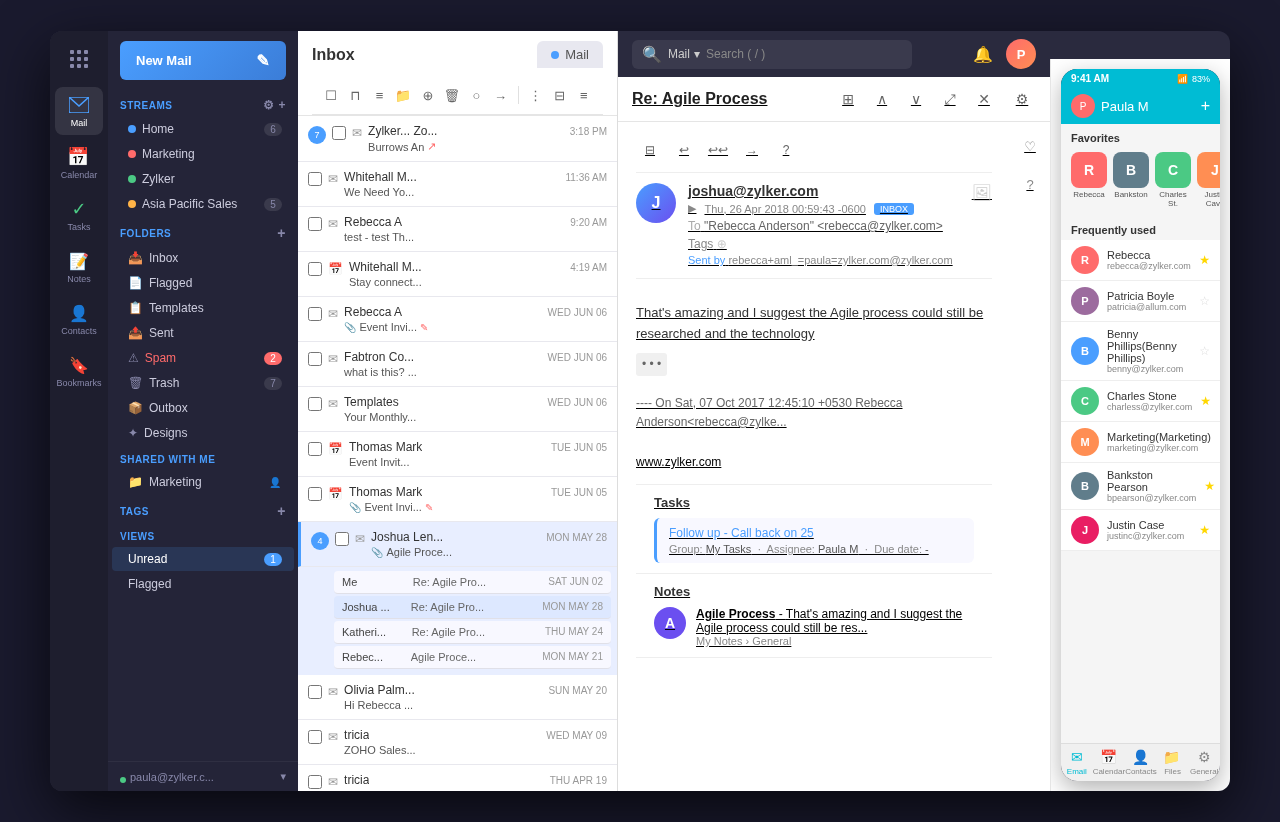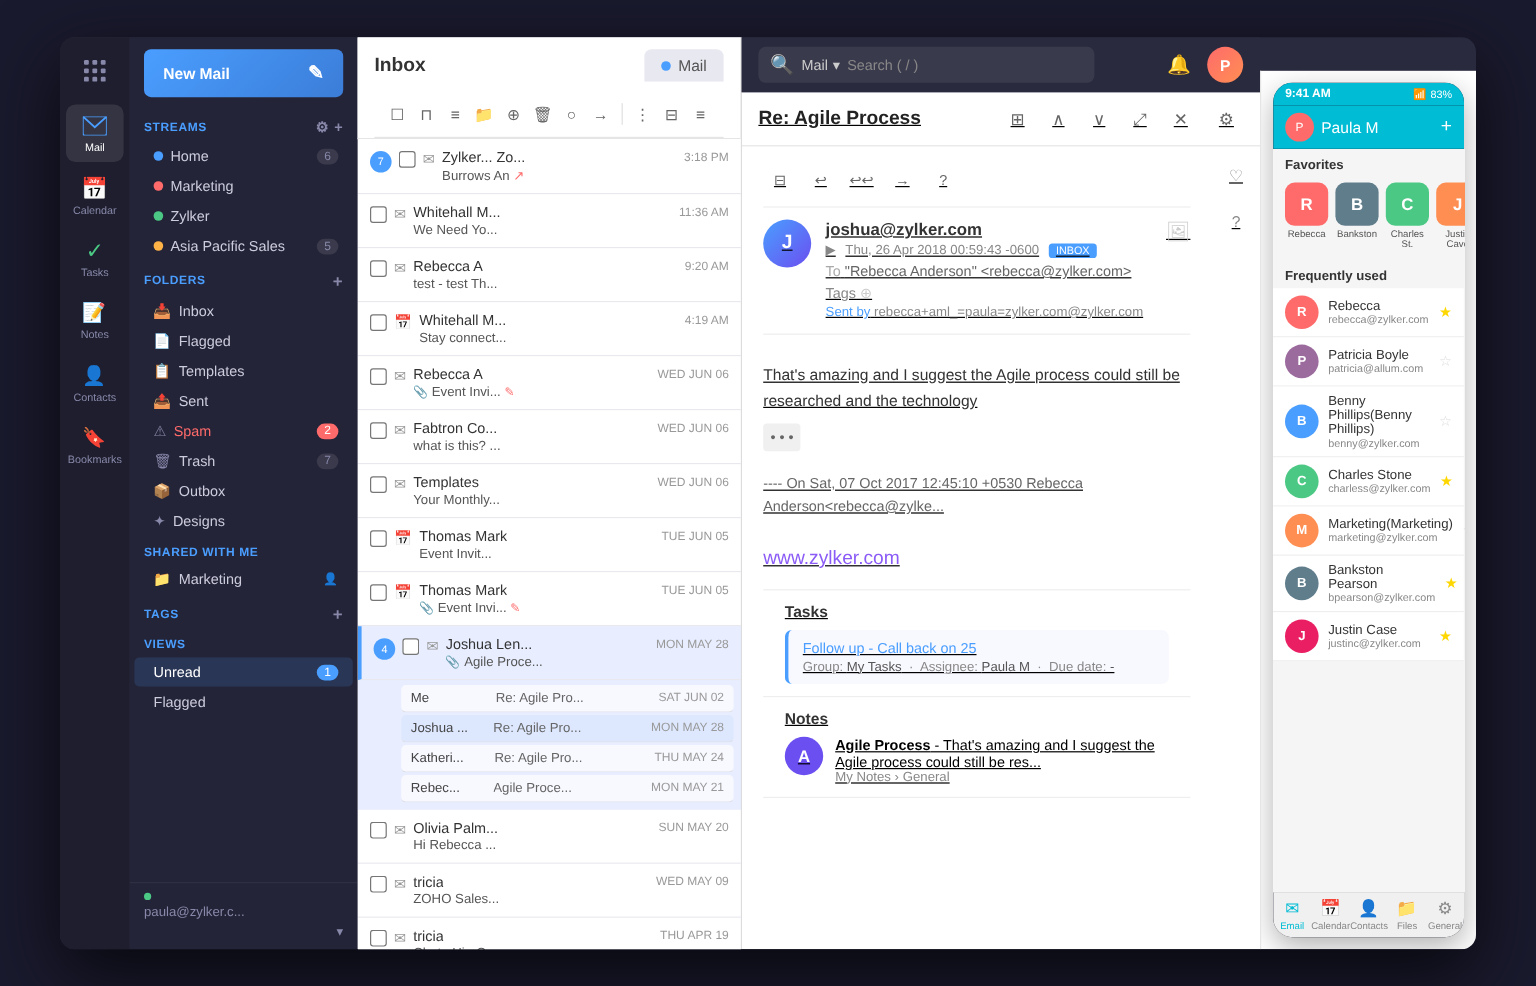--- a/index.html
+++ b/index.html
@@ -197,23 +197,22 @@
       color: #8888aa;
       font-size: 12px;
     }
 
     .sidebar-footer {
       padding: 8px 12px;
       border-top: 1px solid rgba(255,255,255,0.05);
       font-size: 11px;
       color: #8888aa;
       display: flex;
-      align-items: flex-start;
+      align-items: flex-end;
       gap: 4px;
-      flex-direction: column;
     }
 
     .sidebar-footer .dot {
       width: 6px;
       height: 6px;
       border-radius: 50%;
       background: #4bc984;
     }
 
     
@@ -559,22 +558,22 @@
       background: #f0f0f0;
       border-radius: 3px;
       padding: 2px 6px;
       cursor: pointer;
       font-size: 12px;
       color: #666;
       margin: 8px 0;
     }
 
     .email-body .website {
-      color: #8b5cf6;
-      font-size: 16px;
+      color: #000000;
+      font-size: 12px;
     }
 
     .email-viewer-right-icons {
       display: flex;
       flex-direction: column;
       align-items: center;
       gap: 10px;
       padding: 10px 6px;
     }
 

